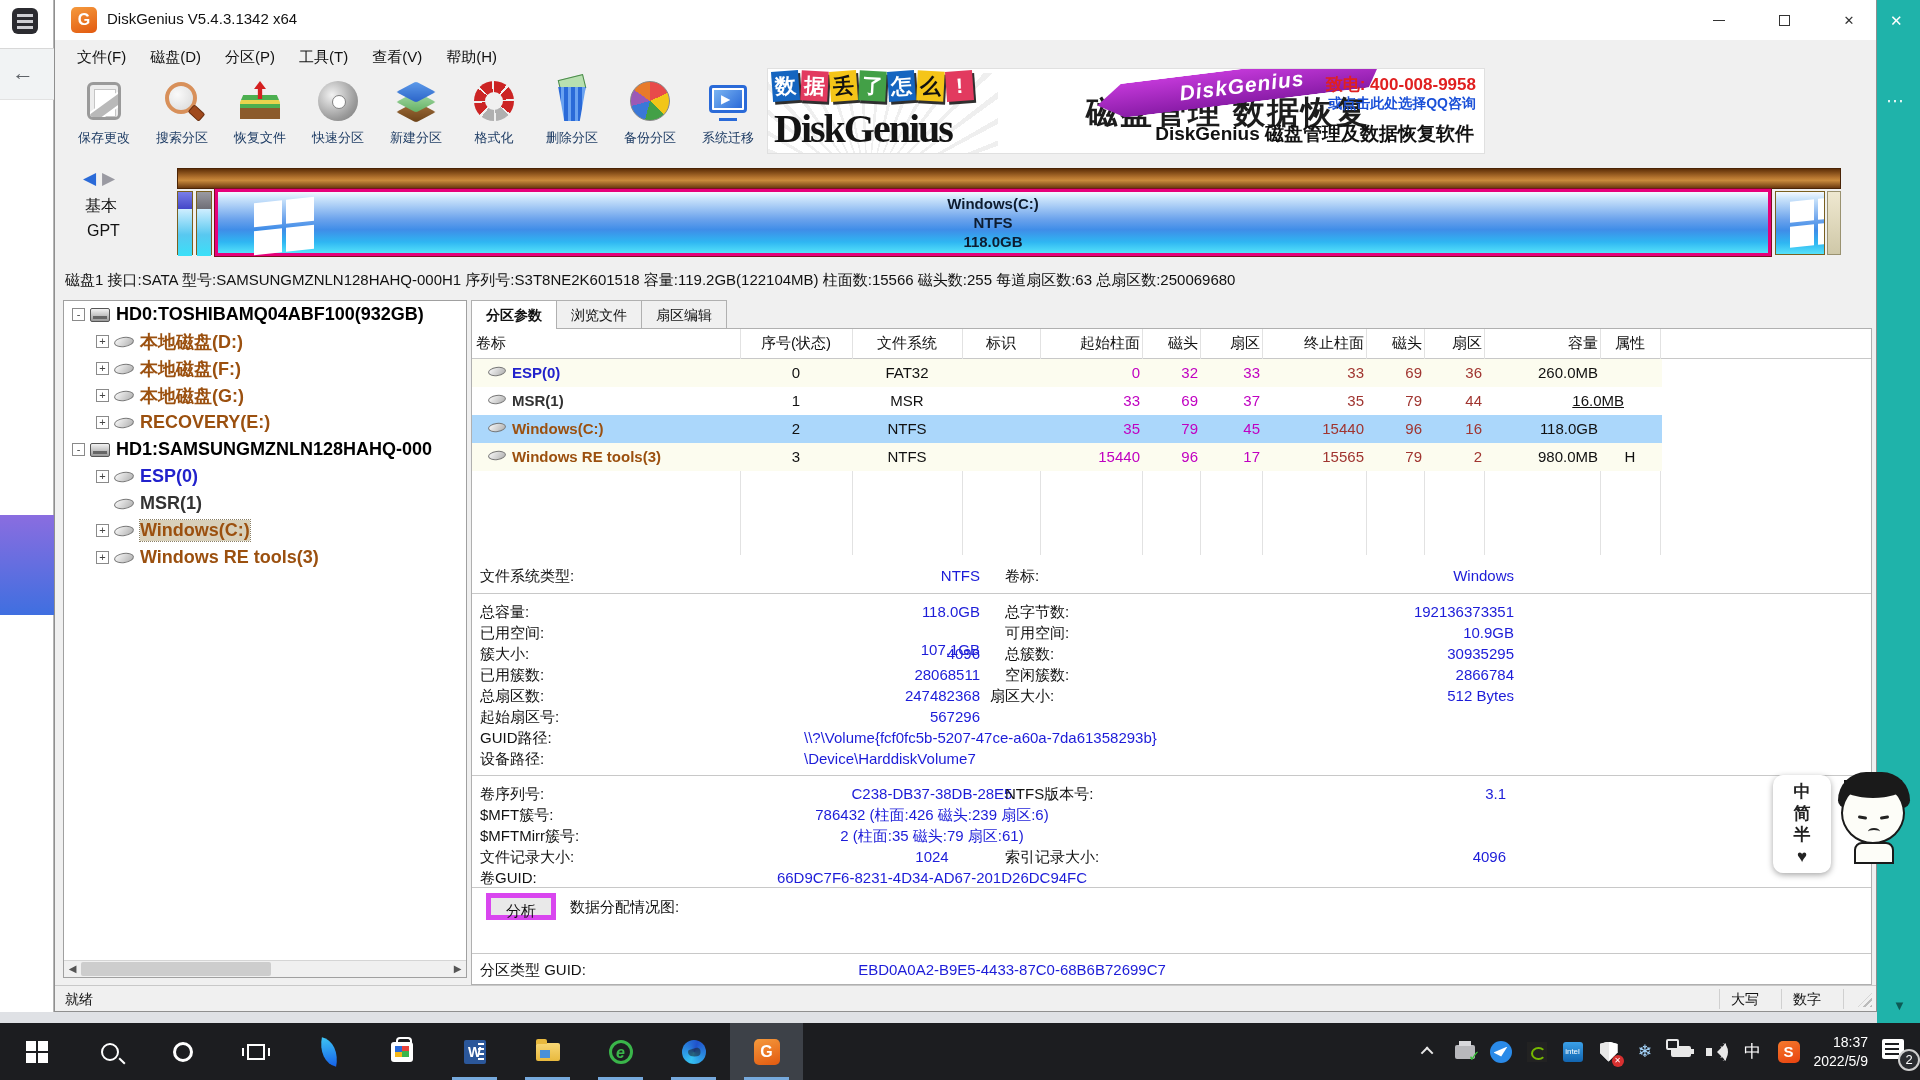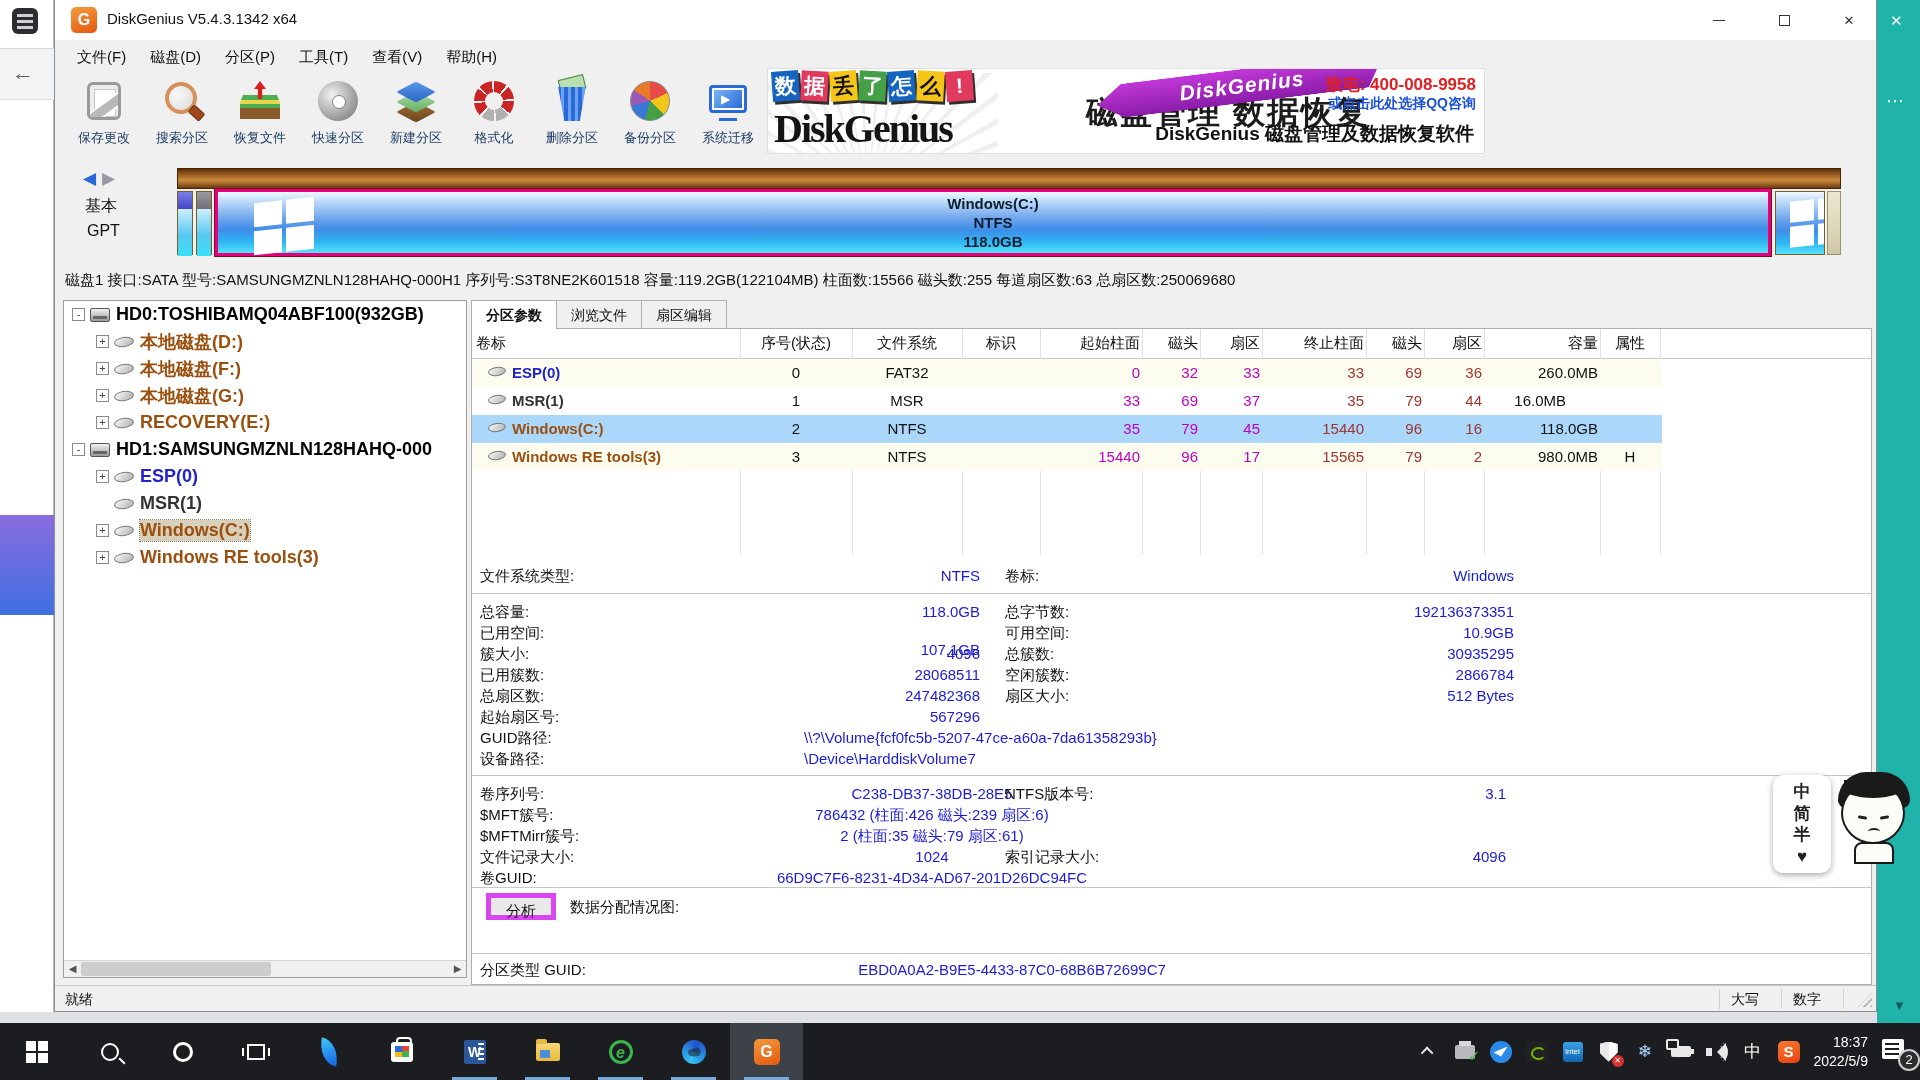--- a/index.html
+++ b/index.html
@@ -475,21 +475,21 @@
             <div class="ccell name" style="left: 4px; width: 262px;"><span class="nameico"></span><span style="color: rgb(51, 51, 51);">MSR(1)</span></div>
             <div class="ccell" style="left: 270px; width: 108px; text-align: center; color: rgb(17, 17, 17);">1</div>
             <div class="ccell" style="left: 382px; width: 106px; text-align: center; color: rgb(17, 17, 17);">MSR</div>
             <div class="ccell" style="left: 492px; width: 74px; text-align: center; color: rgb(17, 17, 17);"></div>
             <div class="ccell" style="left: 570px; width: 98px; text-align: right; color: rgb(192, 0, 193);">33</div>
             <div class="ccell" style="left: 672px; width: 54px; text-align: right; color: rgb(192, 0, 193);">69</div>
             <div class="ccell" style="left: 730px; width: 58px; text-align: right; color: rgb(192, 0, 193);">37</div>
             <div class="ccell" style="left: 792px; width: 100px; text-align: right; color: rgb(160, 53, 48);">35</div>
             <div class="ccell" style="left: 896px; width: 54px; text-align: right; color: rgb(160, 53, 48);">79</div>
             <div class="ccell" style="left: 954px; width: 56px; text-align: right; color: rgb(160, 53, 48);">44</div>
-            <div class="ccell" style="left: 982px; width: 112px; text-align: right; color: rgb(17, 17, 17);">16.0MB</div>
+            <div class="ccell" style="left: 1040px; width: 112px; text-align: right; color: rgb(17, 17, 17); text-decoration: underline;">16.0MB</div>
             <div class="ccell" style="left: 1130px; width: 56px; text-align: center; color: rgb(17, 17, 17);"></div>
           </div>
           <div class="vrow" style="top: 86px; background: rgb(171, 215, 251);">
             <div class="ccell name" style="left: 4px; width: 262px;"><span class="nameico"></span><span style="color: rgb(155, 80, 15);">Windows(C:)</span></div>
             <div class="ccell" style="left: 270px; width: 108px; text-align: center; color: rgb(17, 17, 17);">2</div>
             <div class="ccell" style="left: 382px; width: 106px; text-align: center; color: rgb(17, 17, 17);">NTFS</div>
             <div class="ccell" style="left: 492px; width: 74px; text-align: center; color: rgb(17, 17, 17);"></div>
             <div class="ccell" style="left: 570px; width: 98px; text-align: right; color: rgb(192, 0, 193);">35</div>
             <div class="ccell" style="left: 672px; width: 54px; text-align: right; color: rgb(192, 0, 193);">79</div>
             <div class="ccell" style="left: 730px; width: 58px; text-align: right; color: rgb(192, 0, 193);">45</div>
@@ -538,21 +538,21 @@
           <div class="dlab" style="left: 8px; top: 151px;">起始扇区号:</div>
           <div class="dval" style="left: 268px; top: 151px; width: 240px; text-align: right;">567296</div>
           <div class="dlab" style="left: 533px; top: 46px;">总字节数:</div>
           <div class="dval" style="left: 792px; top: 46px; width: 250px; text-align: right;">192136373351</div>
           <div class="dlab" style="left: 533px; top: 67px;">可用空间:</div>
           <div class="dval" style="left: 792px; top: 67px; width: 250px; text-align: right;">10.9GB</div>
           <div class="dlab" style="left: 533px; top: 88px;">总簇数:</div>
           <div class="dval" style="left: 792px; top: 88px; width: 250px; text-align: right;">30935295</div>
           <div class="dlab" style="left: 533px; top: 109px;">空闲簇数:</div>
           <div class="dval" style="left: 792px; top: 109px; width: 250px; text-align: right;">2866784</div>
-          <div class="dlab" style="left: 533px; top: 130px;">扇区大小:</div>
+          <div class="dlab" style="left: 518px; top: 130px;">扇区大小:</div>
           <div class="dval" style="left: 792px; top: 130px; width: 250px; text-align: right;">512 Bytes</div>
           <div class="dlab" style="left: 8px; top: 172px;">GUID路径:</div>
           <div class="dval" style="left: 332px; top: 172px; text-align: left;">\\?\Volume{fcf0fc5b-5207-47ce-a60a-7da61358293b}</div>
           <div class="dlab" style="left: 8px; top: 193px;">设备路径:</div>
           <div class="dval" style="left: 332px; top: 193px; text-align: left;">\Device\HarddiskVolume7</div>
           <div class="sep" style="top: 218px;"></div>
           <div class="dlab" style="left: 8px; top: 228px;">卷序列号:</div>
           <div class="dval" style="left: 250px; top: 228px; width: 420px; text-align: center;">C238-DB37-38DB-28E5</div>
           <div class="dlab" style="left: 533px; top: 228px;">NTFS版本号:</div>
           <div class="dval" style="left: 884px; top: 228px; width: 150px; text-align: right;">3.1</div>

